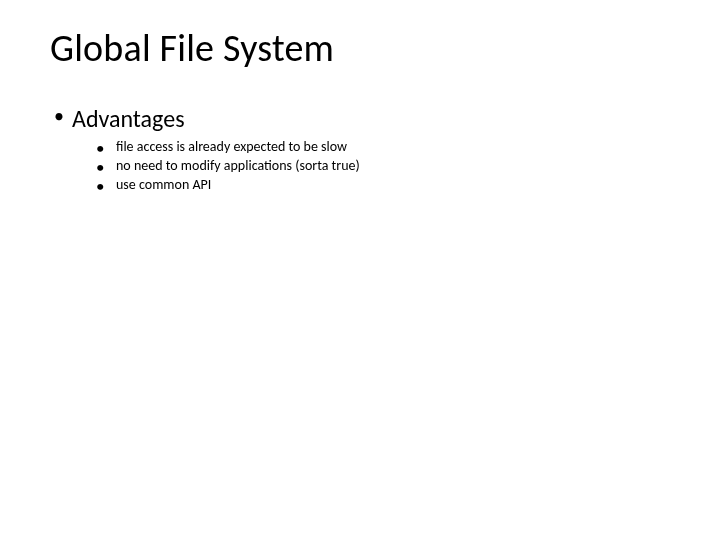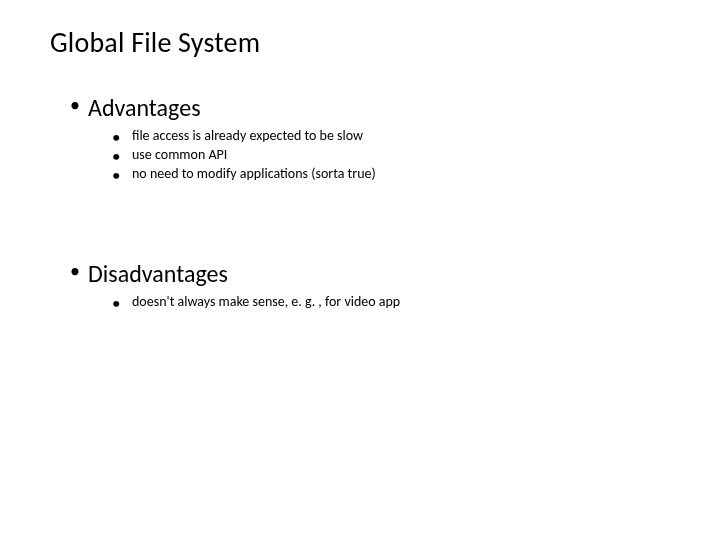--- a/index.html
+++ b/index.html
@@ -12,30 +12,30 @@
     color: #000000;
   }
   .slide {
     box-sizing: border-box;
     width: 720px;
     height: 540px;
     padding: 28px 50px 30px 50px;
     position: relative;
   }
   .title {
-    font-size: 28px;
+    font-size: 38px;
     font-weight: 300;
     letter-spacing: 0.2px;
     margin: 0 0 34px 0;
     line-height: 1.1;
   }
   ul.level1 {
     list-style: none;
     padding: 0;
-    margin: 16px;
+    margin: 0;
   }
   ul.level1 > li {
     font-size: 24px;
     line-height: 1.25;
     margin-bottom: 6px;
     position: relative;
     padding-left: 22px;
   }
   ul.level1 > li::before {
     content: "•";
@@ -71,29 +71,21 @@
 <body>
 
 <div class="slide">
   <h1 class="title">Global File System</h1>
 
   <ul class="level1">
     <li>
       <span>Advantages</span>
       <ul class="level2">
         <li>file access is already expected to be slow</li>
+        <li>no need to modify applications (sorta true)</li>
         <li>use common API</li>
-        <li>no need to modify applications (sorta true)</li>
       </ul>
     </li>
   </ul>
 
   <div class="gap"></div>
 
-  <ul class="level1">
-    <li>
-      <span>Disadvantages</span>
-      <ul class="level2">
-        <li>doesn't always make sense, e. g. , for video app</li>
-      </ul>
-    </li>
-  </ul>
 </div>
 
 </body></html>

